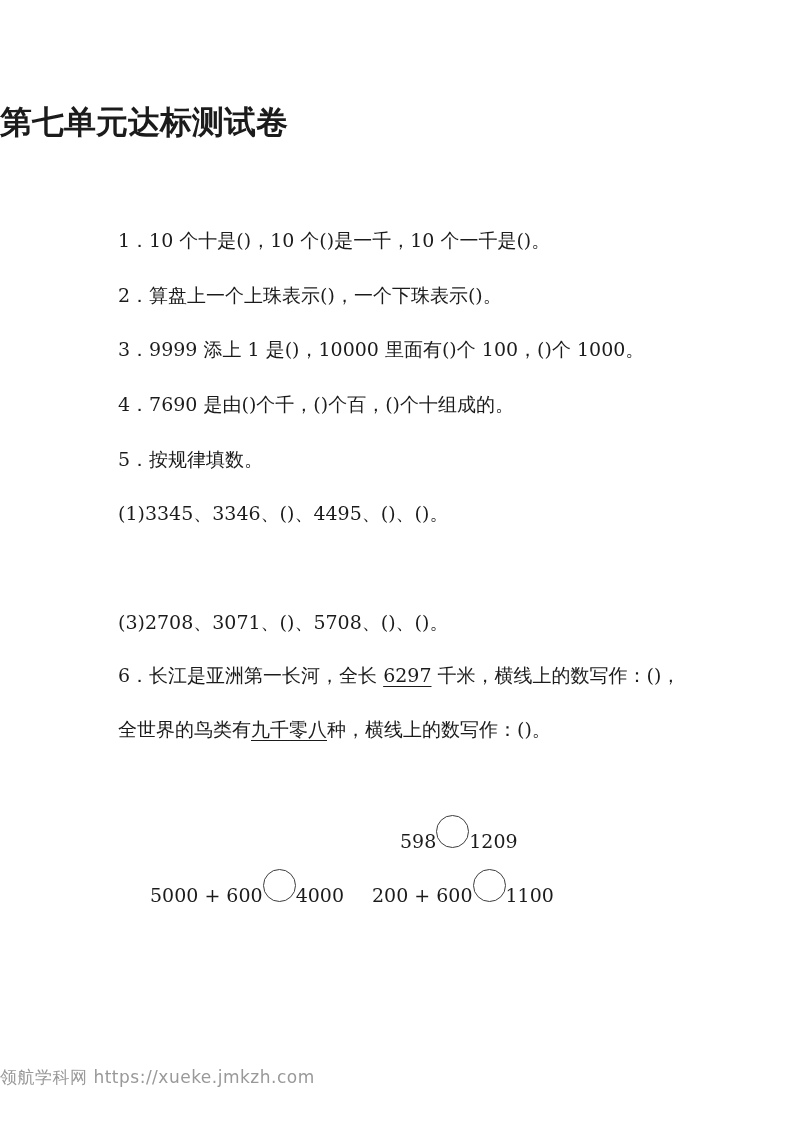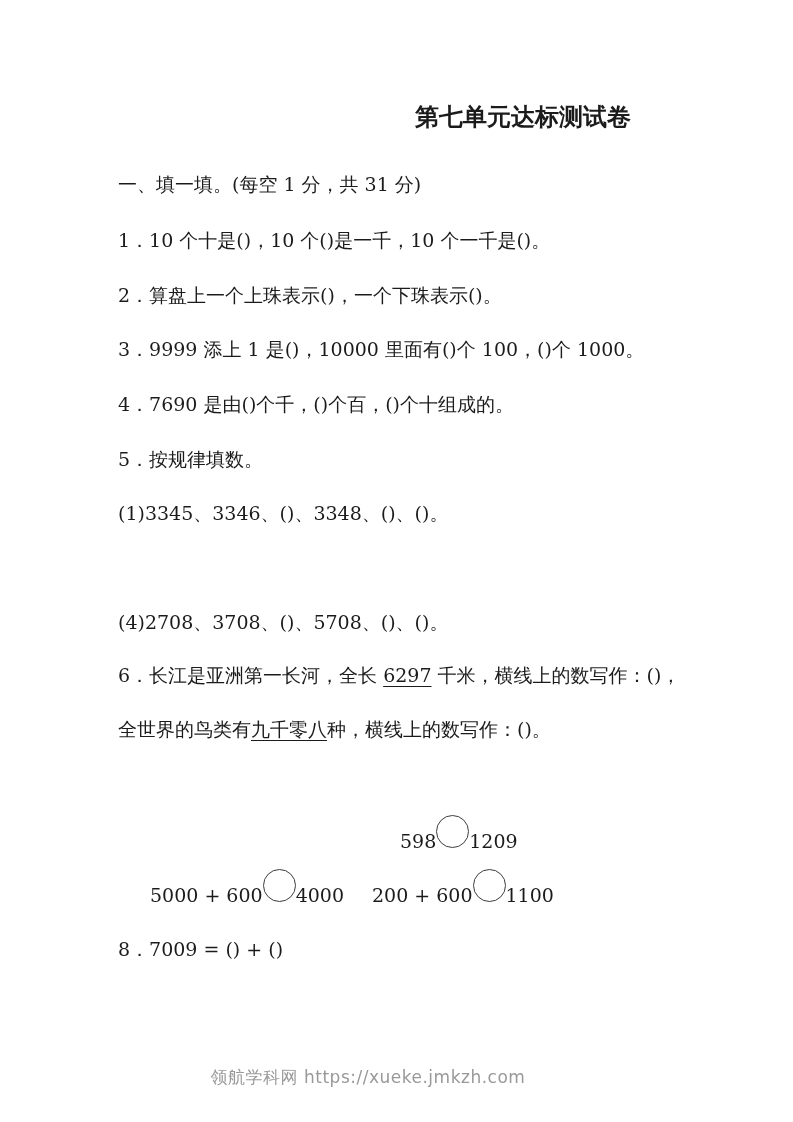--- a/index.html
+++ b/index.html
@@ -14,22 +14,22 @@
     background: #ffffff;
     font-family: "DejaVu Serif", "Liberation Serif", serif;
     color: #1b1b1b;
     overflow: hidden;
   }
   .title {
     position: absolute;
     top: 101px;
     left: 0;
     width: 631px;
-    text-align: right;
-    font-size: 24px;
+    text-align: left;
+    font-size: 32px;
     font-weight: bold;
     white-space: nowrap;
   }
   .line {
     position: absolute;
     left: 118px;
     font-size: 19px;
     line-height: 26px;
     white-space: nowrap;
   }
@@ -53,50 +53,49 @@
   .cmp {
     position: absolute;
     font-size: 19px;
     white-space: nowrap;
   }
   .footer {
     position: absolute;
     top: 1066px;
     left: 0;
     width: 736px;
-    text-align: center;
+    text-align: left;
     font-family: "DejaVu Sans", "Liberation Sans", sans-serif;
     font-size: 17px;
     color: #999999;
     letter-spacing: 0.5px;
   }
 </style>
 </head>
 <body>
 
 <div class="page">
 
   <div class="title">第七单元达标测试卷</div>
 
-  <div class="line" style="top:171px">一、填一填。(每空 1 分，共 31 分)</div>
 
   <div class="line" style="top:227px">1．10 个十是()，10 个()是一千，10 个一千是()。</div>
 
   <div class="line" style="top:282px">2．算盘上一个上珠表示()，一个下珠表示()。</div>
 
   <div class="line" style="top:336px">3．9999 添上 1 是()，10000 里面有()个 100，()个 1000。</div>
 
   <div class="line" style="top:391px">4．7690 是由()个千，()个百，()个十组成的。</div>
 
   <div class="line" style="top:446px">5．按规律填数。</div>
 
-  <div class="line" style="top:500px">(1)3345、3346、()、3348、()、()。</div>
+  <div class="line" style="top:500px">(1)3345、3346、()、4495、()、()。</div>
 
 
-  <div class="line" style="top:609px">(4)2708、3708、()、5708、()、()。</div>
+  <div class="line" style="top:609px">(3)2708、3071、()、5708、()、()。</div>
 
   <div class="line" style="top:662px">
     <span>6．长江是亚洲第一长河，全长 </span><span class="u">6297</span><span> 千米，横线上的数写作：()，</span>
   </div>
 
   <div class="line" style="top:716px">
     <span>全世界的鸟类有</span><span class="u">九千零八</span><span>种，横线上的数写作：()。</span>
   </div>
 
 
@@ -106,17 +105,16 @@
   </div>
 
   <div class="cmp" style="top:869px; left:150px">
     <span>5000 + 600</span><span class="circle"></span><span>4000</span>
   </div>
 
   <div class="cmp" style="top:869px; left:372px">
     <span>200 + 600</span><span class="circle"></span><span>1100</span>
   </div>
 
-  <div class="line" style="top:936px">8．7009 = () + ()</div>
 
   <div class="footer">领航学科网 https://xueke.jmkzh.com</div>
 
 </div>
 
 </body></html>

